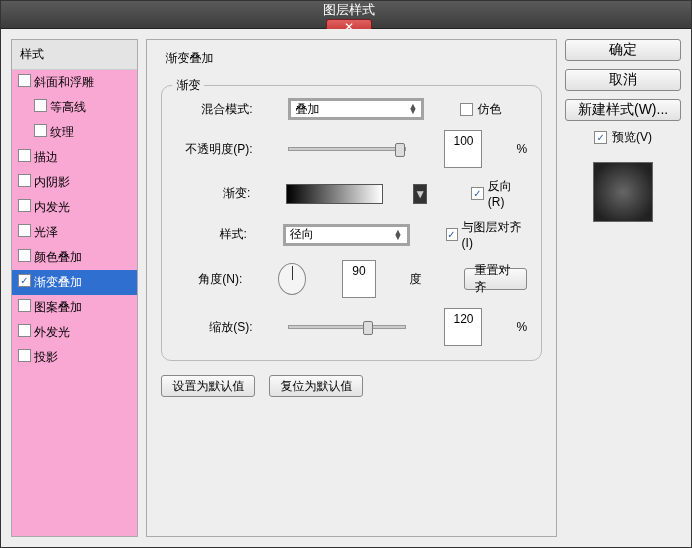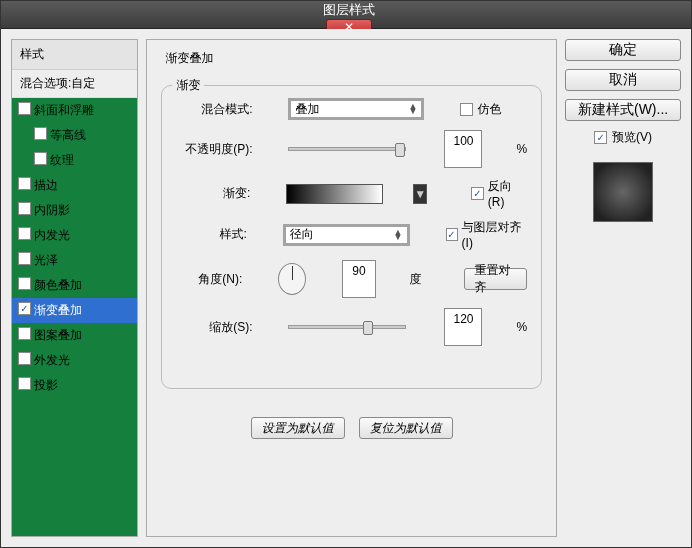--- a/index.html
+++ b/index.html
@@ -2,66 +2,65 @@
 <html><head>
 <meta charset="utf-8">
 <style>
 * { box-sizing: border-box; margin: 0; padding: 0; font-family: "Microsoft YaHei", sans-serif; font-size: 12px; }
 body { background: #4a4a4a; width: 692px; height: 548px; overflow: hidden; }
 .window { width: 692px; height: 548px; background: #e8e8e8; border: 1px solid #333; display: flex; flex-direction: column; }
 .titlebar { height: 28px; background: linear-gradient(#5a5a5a, #3c3c3c); display: flex; align-items: center; justify-content: space-between; padding: 0 4px 0 10px; border-bottom: 1px solid #222; flex-direction: column; }
 .titlebar-text { color: #fff; font-size: 13px; }
 .close-btn { width: 46px; height: 20px; background: linear-gradient(#e06060, #c23030); border: 1px solid #7a1a1a; border-radius: 3px; color: #fff; display: flex; align-items: center; justify-content: center; font-size: 11px; cursor: pointer; }
 .body { flex: 1; display: flex; padding: 10px; gap: 8px; background: #eeeeee; }
-.sidebar { width: 132px; border: 1px solid #aaa; background: #15803d; display: flex; flex-direction: column; }
+.sidebar { width: 132px; border: 1px solid #aaa; background: #f9a8d4; display: flex; flex-direction: column; }
 .sidebar-header { padding: 6px 8px; background: #e4e4e4; border-bottom: 1px solid #ccc; }
 .sidebar-sub { padding: 5px 8px; background: #eee; border-bottom: 1px solid #ddd; }
 .sidebar-item { display: flex; padding: 4px 6px; gap: 3px; cursor: pointer; }
 .sidebar-item.indent { padding-left: 22px; }
 .sidebar-item.selected { background: #2f6fd0; color: #fff; }
 .chk { width: 13px; height: 13px; border: 1px solid #888; background: #fff; display: inline-flex; align-items: center; justify-content: center; font-size: 10px; color: #2a5db0; }
 .chk.checked::after { content: "✓"; }
 .main { flex: 1; border: 1px solid #aaa; background: #eee; padding: 10px 14px; position: relative; }
 .section-title { margin-bottom: 6px; padding-left: 4px; }
-.fieldset { border: 1px solid #bbb; border-radius: 10px; padding: 12px 14px 32px; margin-top: 18px; position: relative; }
+.fieldset { border: 1px solid #bbb; border-radius: 10px; padding: 12px 14px 4px; margin-top: 18px; position: relative; }
 .fieldset-legend { position: absolute; top: -9px; left: 10px; background: #eee; padding: 0 4px; }
 .row { display: flex; align-items: center; margin-bottom: 10px; min-height: 22px; gap: 30px; }
 .lbl { width: 82px; text-align: right; padding-right: 6px; }
 .select { height: 22px; border: 3px solid #a3a3a3; background: #fff; padding: 0 4px; width: 136px; display: flex; align-items: center; justify-content: space-between; }
 .select .arr { font-size: 9px; color: #555; display: flex; flex-direction: column; line-height: 5px; }
 .slider { width: 118px; height: 4px; background: #ccc; border: 1px solid #999; position: relative; margin-right: 8px; }
 .thumb { position: absolute; top: -5px; width: 10px; height: 14px; background: #ddd; border: 1px solid #777; border-radius: 2px; }
 .num { width: 38px; height: 38px; border: 1px solid #888; background: #fff; text-align: center; padding-top: 3px; margin-right: 4px; }
 .grad-swatch { width: 100px; height: 20px; background: linear-gradient(to right, #000, #fff); border: 1px solid #555; }
 .grad-btn { width: 14px; height: 20px; background: #333; border: 1px solid #555; display: flex; align-items: center; justify-content: center; color: #ccc; font-size: 8px; margin-right: 8px; }
 .inline-chk { display: flex; align-items: center; gap: 4px; margin-left: 6px; }
 .angle-dial { width: 32px; height: 32px; border: 1px solid #888; border-radius: 50%; background: #f4f4f4; position: relative; margin-right: 6px; }
 .angle-dial::after { content: ""; position: absolute; left: 50%; top: 2px; width: 1px; height: 14px; background: #333; }
 .btn { height: 22px; padding: 0 10px; border: 1px solid #888; background: linear-gradient(#fafafa,#e2e2e2); border-radius: 3px; display: inline-flex; align-items: center; justify-content: center; cursor: pointer; }
-.defaults { display: flex; gap: 14px; justify-content: center; margin-top: 28px; font-style: italic; }
+.defaults { display: flex; gap: 14px; margin-top: 14px; }
 .right { width: 120px; display: flex; flex-direction: column; gap: 8px; align-items: stretch; }
 .right .btn { width: 100%; font-size: 14px; }
 .preview-chk { display: flex; align-items: center; gap: 5px; justify-content: center; }
 .preview-box { width: 60px; height: 60px; border: 1px solid #666; background: radial-gradient(circle at center, #666 0%, #222 80%); margin: 8px auto 0; }
 </style>
 </head>
 <body>
 
 <div class="window">
   <div class="titlebar">
     <span class="titlebar-text">图层样式</span>
     <div class="close-btn">
       <span>✕</span>
     </div>
   </div>
   <div class="body">
 
     <div class="sidebar">
       <div class="sidebar-header">样式</div>
-      <div class="sidebar-sub">混合选项:自定</div>
       <div id="sidebar-items">
           <div class="sidebar-item">
             <span class="chk"></span>
             <span>斜面和浮雕</span>
           </div>
           <div class="sidebar-item indent">
             <span class="chk"></span>
             <span>等高线</span>
           </div>
           <div class="sidebar-item indent">

